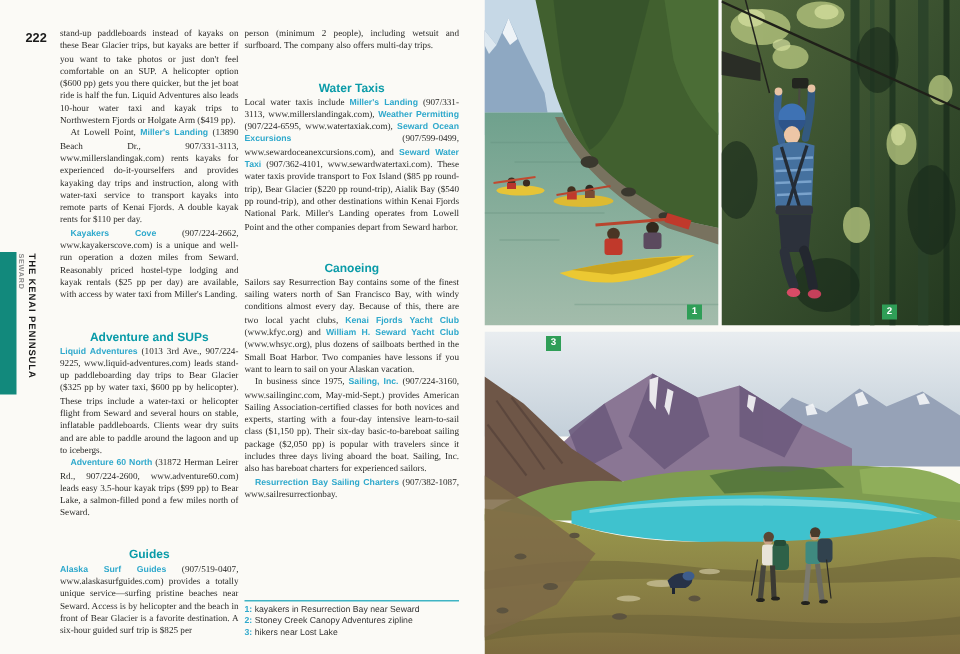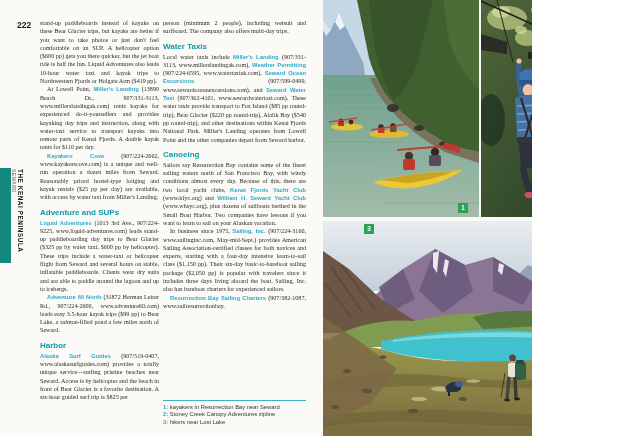--- a/index.html
+++ b/index.html
@@ -1,28 +1,28 @@
 <!DOCTYPE html>
 <html><head>
 <meta charset="utf-8">
 <style>
   html,body{margin:0;padding:0;}
   #page{
-    position:relative;width:532px;height:436px;background:#fbfaf6;
+    position:relative;width:640px;height:436px;background:#fbfaf6;
     overflow:hidden;font-family:"Liberation Serif",serif;color:#2a2a28;
   }
   
   .col{position:absolute;top:19px;font-size:6.1px;line-height:8.3px;text-align:justify;}
   #col1{left:40px;width:119px;max-height:412px;overflow:hidden;}
   #col2{left:163px;width:143px;max-height:378px;overflow:hidden;}
   .col p{margin:0;}
   .col p.ind{text-indent:7px;}
   .h{
     font-family:"Liberation Sans",sans-serif;font-weight:bold;
-    font-size:8px;line-height:9px;color:#0a9ba8;margin:6px 0 2px 0;text-align:left;
+    font-size:8px;line-height:9px;color:#0a9ba8;margin:18px 0 2px 0;text-align:center;
   }
   .nm{
     font-family:"Liberation Sans",sans-serif;font-weight:bold;
     font-size:5.8px;color:#2fa9cc;
   }
   
   #pagenum{
     position:absolute;left:17px;top:20px;
     font-family:"Liberation Sans",sans-serif;font-weight:bold;font-size:8.5px;color:#1a1a1a;
   }
@@ -66,21 +66,21 @@
   <div id="side-title" class="vtext">THE KENAI PENINSULA</div>
   <div id="side-sub" class="vtext">SEWARD</div>
 
   <div id="col1" class="col">
       <p class="para"><span>stand-up paddleboards instead of kayaks on these Bear Glacier trips, but kayaks are better if you want to take photos or just don't feel comfortable on an SUP. A helicopter option ($600 pp) gets you there quicker, but the jet boat ride is half the fun. Liquid Adventures also leads 10-hour water taxi and kayak trips to Northwestern Fjords or Holgate Arm ($419 pp).</span></p>
       <p class="para ind"><span>At Lowell Point, </span><span class="nm">Miller's Landing</span><span> (13890 Beach Dr., 907/331-3113, www.millerslandingak.com) rents kayaks for experienced do-it-yourselfers and provides kayaking day trips and instruction, along with water-taxi service to transport kayaks into remote parts of Kenai Fjords. A double kayak rents for $110 per day.</span></p>
       <p class="para ind"><span class="nm">Kayakers Cove</span><span> (907/224-2662, www.kayakerscove.com) is a unique and well-run operation a dozen miles from Seward. Reasonably priced hostel-type lodging and kayak rentals ($25 pp per day) are available, with access by water taxi from Miller's Landing.</span></p>
       <div class="h">Adventure and SUPs</div>
       <p class="para"><span class="nm">Liquid Adventures</span><span> (1013 3rd Ave., 907/224-9225, www.liquid-adventures.com) leads stand-up paddleboarding day trips to Bear Glacier ($325 pp by water taxi, $600 pp by helicopter). These trips include a water-taxi or helicopter flight from Seward and several hours on stable, inflatable paddleboards. Clients wear dry suits and are able to paddle around the lagoon and up to icebergs.</span></p>
       <p class="para ind"><span class="nm">Adventure 60 North</span><span> (31872 Herman Leirer Rd., 907/224-2600, www.adventure60.com) leads easy 3.5-hour kayak trips ($99 pp) to Bear Lake, a salmon-filled pond a few miles north of Seward.</span></p>
-      <div class="h">Harbor</div>
+      <div class="h">Guides</div>
       <p class="para"><span class="nm">Alaska Surf Guides</span><span> (907/519-0407, www.alaskasurfguides.com) provides a totally unique service—surfing pristine beaches near Seward. Access is by helicopter and the beach in front of Bear Glacier is a favorite destination. A six-hour guided surf trip is $825 per</span></p>
     </div>
   <div id="col2" class="col">
       <p class="para"><span>person (minimum 2 people), including wetsuit and surfboard. The company also offers multi-day trips.</span></p>
       <div class="h">Water Taxis</div>
       <p class="para"><span>Local water taxis include </span><span class="nm">Miller's Landing</span><span> (907/331-3113, www.millerslandingak.com), </span><span class="nm">Weather Permitting</span><span> (907/224-6595, www.watertaxiak.com), </span><span class="nm">Seward Ocean Excursions</span><span> (907/599-0499, www.sewardoceanexcursions.com), and </span><span class="nm">Seward Water Taxi</span><span> (907/362-4101, www.sewardwatertaxi.com). These water taxis provide transport to Fox Island ($85 pp round-trip), Bear Glacier ($220 pp round-trip), Aialik Bay ($540 pp round-trip), and other destinations within Kenai Fjords National Park. Miller's Landing operates from Lowell Point and the other companies depart from Seward harbor.</span></p>
       <div class="h">Canoeing</div>
       <p class="para"><span>Sailors say Resurrection Bay contains some of the finest sailing waters north of San Francisco Bay, with windy conditions almost every day. Because of this, there are two local yacht clubs, </span><span class="nm">Kenai Fjords Yacht Club</span><span> (www.kfyc.org) and </span><span class="nm">William H. Seward Yacht Club</span><span> (www.whsyc.org), plus dozens of sailboats berthed in the Small Boat Harbor. Two companies have lessons if you want to learn to sail on your Alaskan vacation.</span></p>
       <p class="para ind"><span>In business since 1975, </span><span class="nm">Sailing, Inc.</span><span> (907/224-3160, www.sailinginc.com, May-mid-Sept.) provides American Sailing Association-certified classes for both novices and experts, starting with a four-day intensive learn-to-sail class ($1,150 pp). Their six-day basic-to-bareboat sailing package ($2,050 pp) is popular with travelers since it includes three days living aboard the boat. Sailing, Inc. also has bareboat charters for experienced sailors.</span></p>
       <p class="para ind"><span class="nm">Resurrection Bay Sailing Charters</span><span> (907/382-1087, www.sailresurrectionbay.</span></p>

